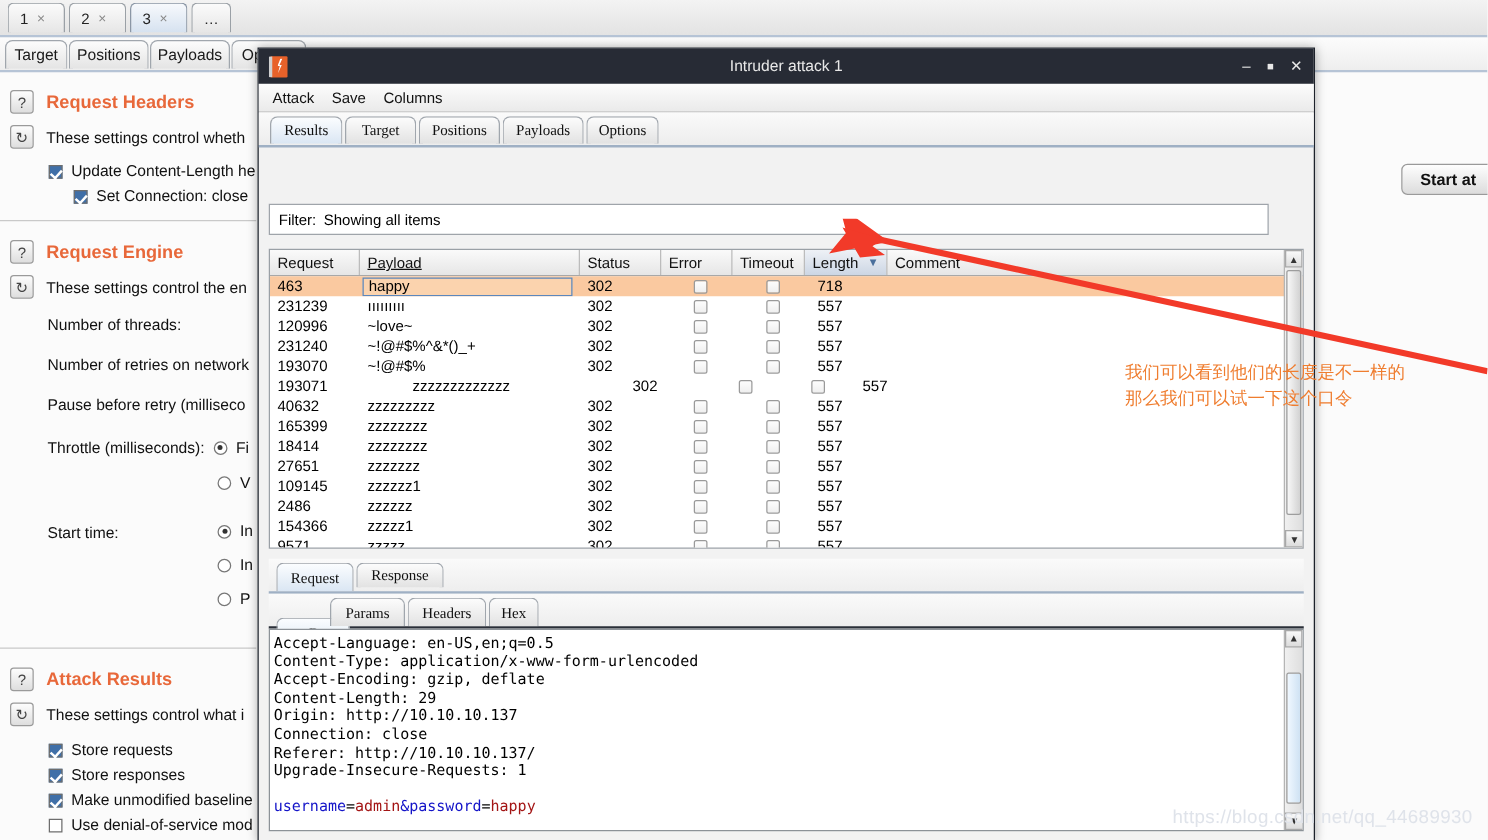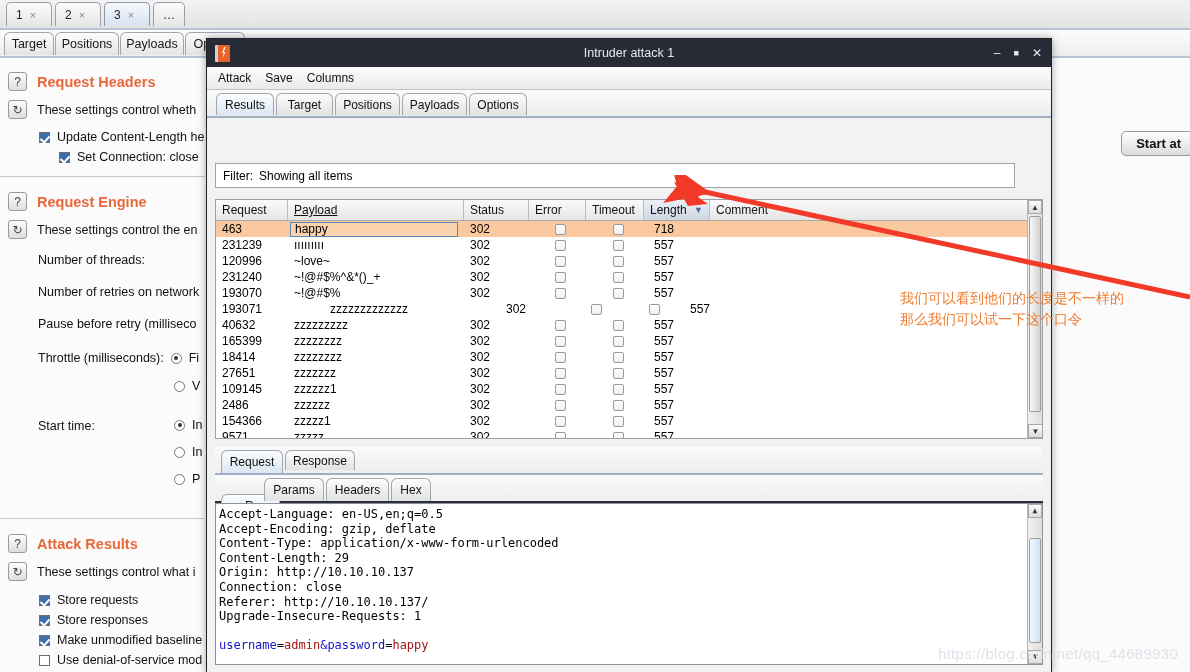--- a/index.html
+++ b/index.html
@@ -88,21 +88,21 @@
   }
   .wbtns{position:absolute;right:9px;display:flex;gap:13px;align-items:center;font-size:12px;}
   .menubar{
     height:22px;background:linear-gradient(#fcfcfc,#eaeaea);border-bottom:1px solid #c4c4c4;
     display:flex;align-items:center;gap:14px;padding-left:11px;font-size:12px;color:#111;
   }
   .dtabstrip{position:relative;height:26px;background:linear-gradient(#fafafa,#ededed);border-bottom:2px solid #9fb0c4;}
   .dtab{
     position:absolute;top:3px;height:22px;box-sizing:border-box;
     background:linear-gradient(#fcfcfc,#e2e2e2);border:1px solid #a0a6ad;border-bottom:none;
-    border-radius:6px 6px 0 0;display:flex;align-items:center;padding:0 10px;font-size:12px;color:#111;
+    border-radius:6px 6px 0 0;display:flex;align-items:center;padding:0 10px;font-size:12px;color:#111;font-family:Liberation Serif, serif;
   }
   .dtab.sel{background:linear-gradient(#fbfdff,#dae6f3);}
   .filterbar{
     position:absolute;left:8px;top:124px;width:800px;height:25px;box-sizing:border-box;
     background:#fff;border:1px solid #9fa4aa;display:flex;align-items:center;padding-left:7px;font-size:12px;
   }
   
   #restable{position:absolute;left:8px;top:160px;width:828px;height:240px;background:#fff;border:1px solid #9aa0a6;box-sizing:border-box;overflow:hidden;}
   .thead{display:flex;height:20px;background:linear-gradient(#fafafa,#e6e6e6);border-bottom:1px solid #a8a8a8;}
   .th{
@@ -550,22 +550,22 @@
       <span>Headers</span>
     </div>
     <div class="dtab" style="left:176px;width:40px;justify-content:center;top:3px;height:23px;">
       <span>Hex</span>
     </div>
   </div>
 
   <div id="reqbody">
     <div id="hdr-host">
         <div>Accept-Language: en-US,en;q=0.5</div>
+        <div>Content-Type: application/x-www-form-urlencoded</div>
         <div>Accept-Encoding: gzip, deflate</div>
-        <div>Content-Type: application/x-www-form-urlencoded</div>
         <div>Content-Length: 29</div>
         <div>Origin: http://10.10.10.137</div>
         <div>Connection: close</div>
         <div>Referer: http://10.10.10.137/</div>
         <div>Upgrade-Insecure-Requests: 1</div>
       </div>
     <div style="height:14.6px;"></div>
     <div>
       <span class="kv-name">username</span><span class="kv-eq">=</span><span class="kv-val">admin</span><span class="kv-name">&amp;</span><span class="kv-name">password</span><span class="kv-eq">=</span><span class="kv-val">happy</span>
     </div>

